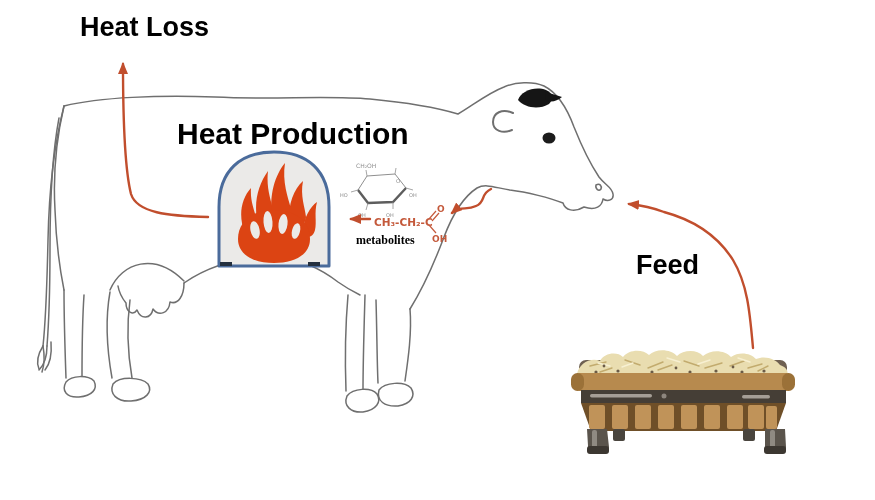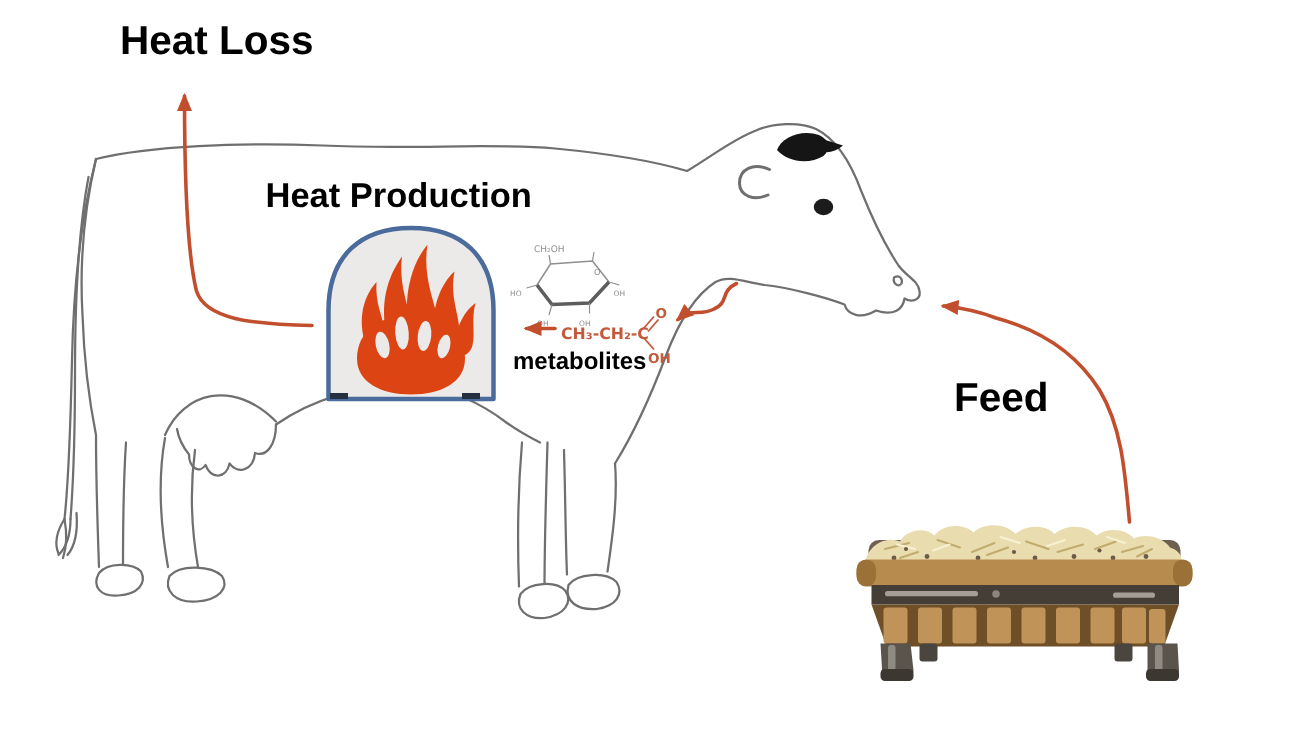--- a/index.html
+++ b/index.html
@@ -6,22 +6,22 @@
   .stage{
     position:relative;width:875px;height:500px;background:#ffffff;overflow:hidden;
     font-family:"Liberation Sans", sans-serif;
   }
   .stage svg{position:absolute;left:0;top:0;}
   .lbl{
     position:absolute;color:#000000;font-weight:bold;white-space:nowrap;
     font-family:"Liberation Sans", sans-serif;line-height:1;
   }
   .lbl-heat-loss{left:80px;top:14px;font-size:27px;}
-  .lbl-heat-production{left:177px;top:119px;font-size:23px;}
-  .lbl-metabolites{left:342px;top:234px;font-size:16px;}
+  .lbl-heat-production{left:177px;top:119px;font-size:30px;}
+  .lbl-metabolites{left:356px;top:234px;font-size:12px;font-family:Liberation Serif, serif;}
   .lbl-feed{left:636px;top:252px;font-size:27px;}
   .chem-text{font-family:"DejaVu Sans", sans-serif;}
 </style>
 </head>
 <body>
 
 <div class="stage">
 
   <svg width="875" height="500" viewBox="0 0 875 500">
     <defs>

